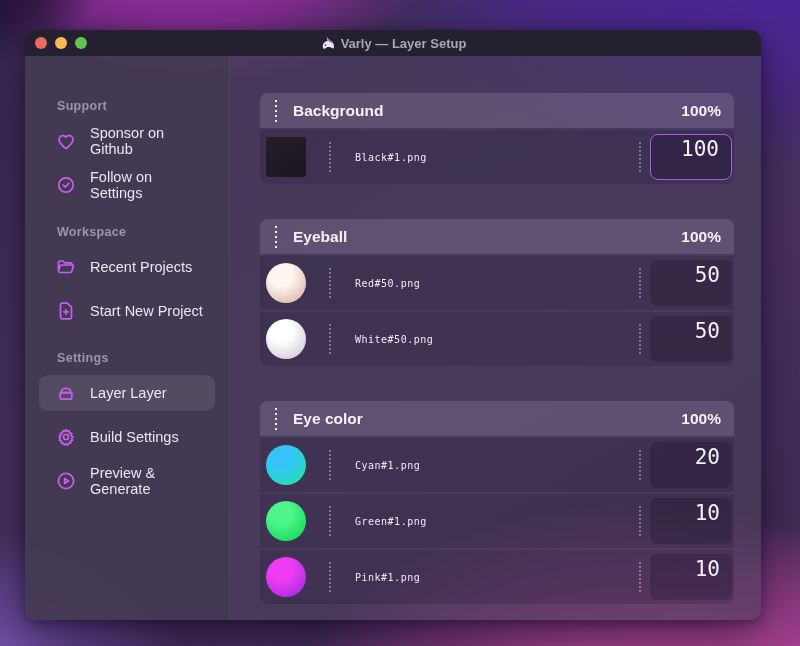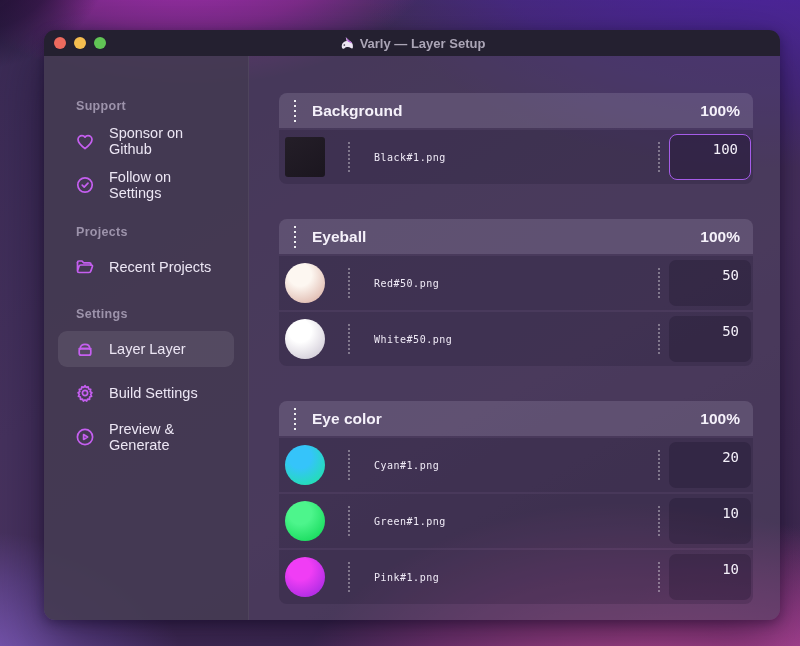--- a/index.html
+++ b/index.html
@@ -10,21 +10,21 @@
     background-image:
       radial-gradient(180px 140px at -4% -6%, #150b27 0%, rgba(25,15,45,.65) 50%, rgba(25,15,45,0) 78%),
       radial-gradient(360px 210px at 23% -10%, #b32fc0 0%, rgba(165,42,170,.6) 45%, rgba(165,42,170,0) 72%),
       radial-gradient(520px 300px at 96% -12%, #4d21a8 0%, rgba(75,35,160,.55) 55%, rgba(75,35,160,0) 82%),
       radial-gradient(300px 210px at -3% 105%, rgba(135,98,205,.85) 0%, rgba(125,90,195,.35) 48%, rgba(125,90,195,0) 70%),
       radial-gradient(470px 280px at 79% 109%, rgba(225,86,172,.9) 0%, rgba(190,70,160,.45) 48%, rgba(190,70,160,0) 72%),
       radial-gradient(320px 220px at 102% 103%, rgba(172,62,152,.7) 0%, rgba(172,62,152,0) 65%),
       linear-gradient(150deg, #3a2a55 0%, #46325e 40%, #4a3260 62%, #3e2a50 100%);
   }
   .window{
-    position:absolute;left:44px;top:30px;width:736px;height:590px;
+    position:absolute;left:25px;top:30px;width:736px;height:590px;
     border-radius:11px;overflow:hidden;
     box-shadow:0 22px 55px rgba(10,2,25,.5), 0 3px 12px rgba(10,2,25,.35);
   }
   .titlebar{
     height:26px;background:#242030;display:flex;align-items:center;justify-content:center;position:relative;
   }
   .traffic{position:absolute;left:10px;top:0;height:26px;display:flex;align-items:center;gap:8px;}
   .light{width:12px;height:12px;border-radius:50%;border:none;padding:0;cursor:default;}
   .light.red{background:#ed6a5e;} .light.yellow{background:#f5bd4f;} .light.green{background:#61c455;}
   .titletext{display:flex;align-items:center;gap:6px;color:#aba5b6;font-size:13px;font-weight:700;}
@@ -77,21 +77,21 @@
   .sep1{margin-left:23px;}
   .sep2{margin-right:9px;}
   .file-name{
     flex:1;margin-left:24px;color:#efeaf6;
     font-family:"DejaVu Sans Mono",monospace;font-size:10px;letter-spacing:.5px;
     white-space:nowrap;overflow:hidden;
   }
   .value-box{
     width:82px;height:46px;flex:none;margin-right:2px;box-sizing:border-box;
     border:none;border-radius:7px;background:rgba(10,4,24,.2);
-    color:#f5f1fa;font-family:"DejaVu Sans Mono",monospace;font-size:14px;
+    color:#f5f1fa;font-family:"DejaVu Sans Mono",monospace;font-size:21px;
     text-align:right;padding:0 12px 17px 0;outline:none;
   }
   .value-box.focused{
     border:1.5px solid #a55ce8;background:rgba(22,9,42,.3);border-radius:8px;
   }
 </style>
 </head>
 <body>
 
 <div class="window">
@@ -129,29 +129,38 @@
             <span class="icn">
               <svg width="22" height="22" viewBox="0 0 22 22" fill="none" stroke="currentColor" stroke-width="1.7" stroke-linecap="round" stroke-linejoin="round">
                 <circle cx="11" cy="11" r="7.2"></circle>
                 <path d="M8.2 11.2 L10.2 13.2 L14 9.2"></path>
               </svg>
             </span>
             <span class="lbl">Follow on Settings</span>
           </div>
         </div>
         <div class="section">
-          <div class="section-label">Projects</div>
+          <div class="section-label">Workspace</div>
           <div class="side-item">
             <span class="icn">
               <svg width="22" height="22" viewBox="0 0 22 22" fill="none" stroke="currentColor" stroke-width="1.7" stroke-linecap="round" stroke-linejoin="round">
                 <path d="M3.5 6.5 C3.5 5.7 4.1 5 5 5 L8 5 L9.6 6.8 L15.5 6.8 C16.4 6.8 17 7.4 17 8.2 L17 9.2"></path>
                 <path d="M3.5 6.5 L3.5 15 C3.5 15.9 4.1 16.5 5 16.5 L15 16.5 C15.9 16.5 16.6 16 16.8 15.1 L18.4 10.5 C18.7 9.6 18.2 9 17.3 9 L6.7 9 C5.9 9 5.3 9.5 5 10.3 L3.5 15"></path>
               </svg>
             </span>
             <span class="lbl">Recent Projects</span>
+          </div>
+          <div class="side-item">
+            <span class="icn">
+              <svg width="22" height="22" viewBox="0 0 22 22" fill="none" stroke="currentColor" stroke-width="1.7" stroke-linecap="round" stroke-linejoin="round">
+                <path d="M5.5 4.8 C5.5 3.9 6.1 3.2 7 3.2 L12.4 3.2 L16.5 7.3 L16.5 17.2 C16.5 18.1 15.9 18.8 15 18.8 L7 18.8 C6.1 18.8 5.5 18.1 5.5 17.2 Z"></path>
+                <path d="M11 9.5 L11 14.1 M8.7 11.8 L13.3 11.8"></path>
+              </svg>
+            </span>
+            <span class="lbl">Start New Project</span>
           </div>
         </div>
         <div class="section">
           <div class="section-label">Settings</div>
           <div class="side-item active">
             <span class="icn">
               <svg width="22" height="22" viewBox="0 0 22 22" fill="none" stroke="currentColor" stroke-width="1.7" stroke-linecap="round" stroke-linejoin="round">
                 <path d="M6.2 10.6 C6.2 7.9 8.3 6.3 11 6.3 C13.7 6.3 15.8 7.9 15.8 10.6"></path>
                 <path d="M5.2 10.6 L16.8 10.6"></path>
                 <rect x="5.2" y="10.6" width="11.6" height="6.6" rx="2"></rect>

